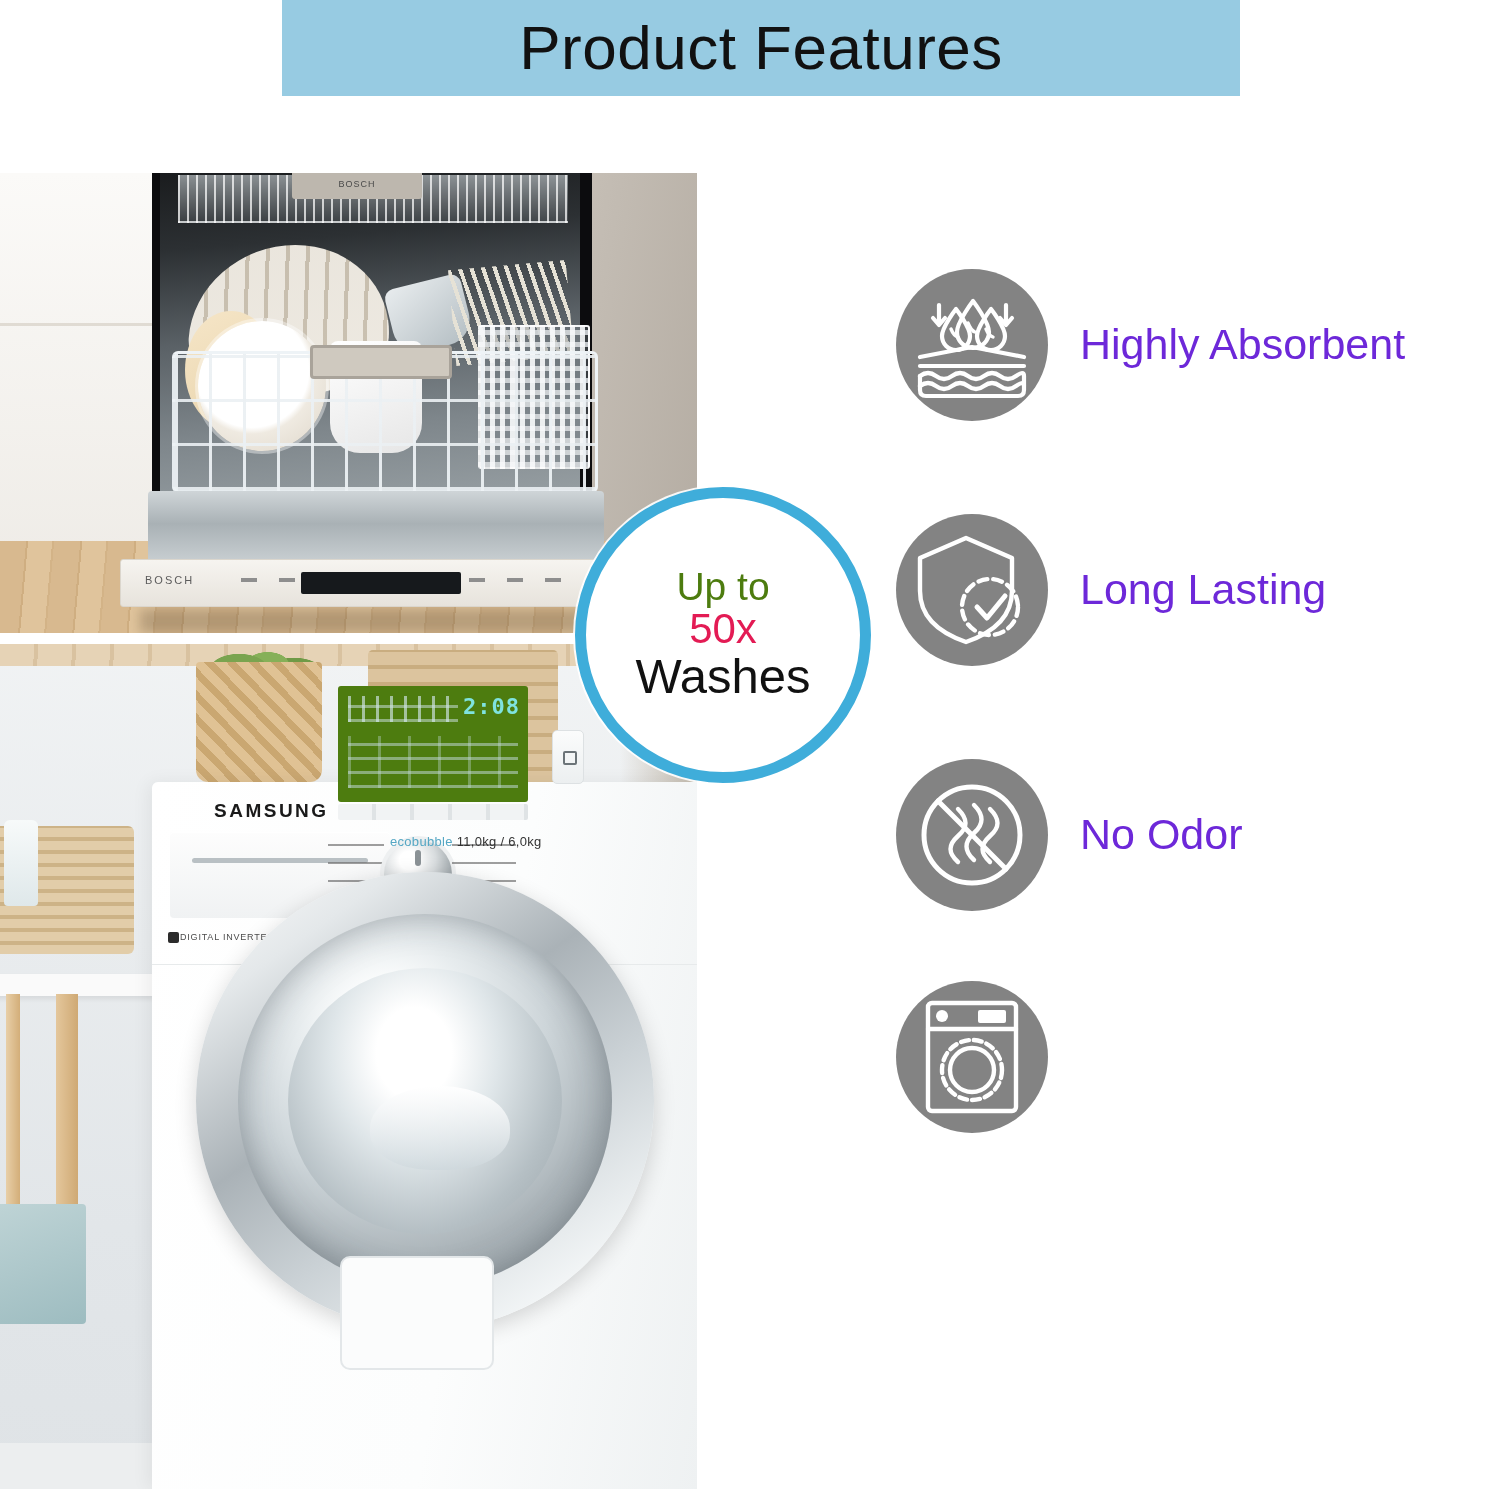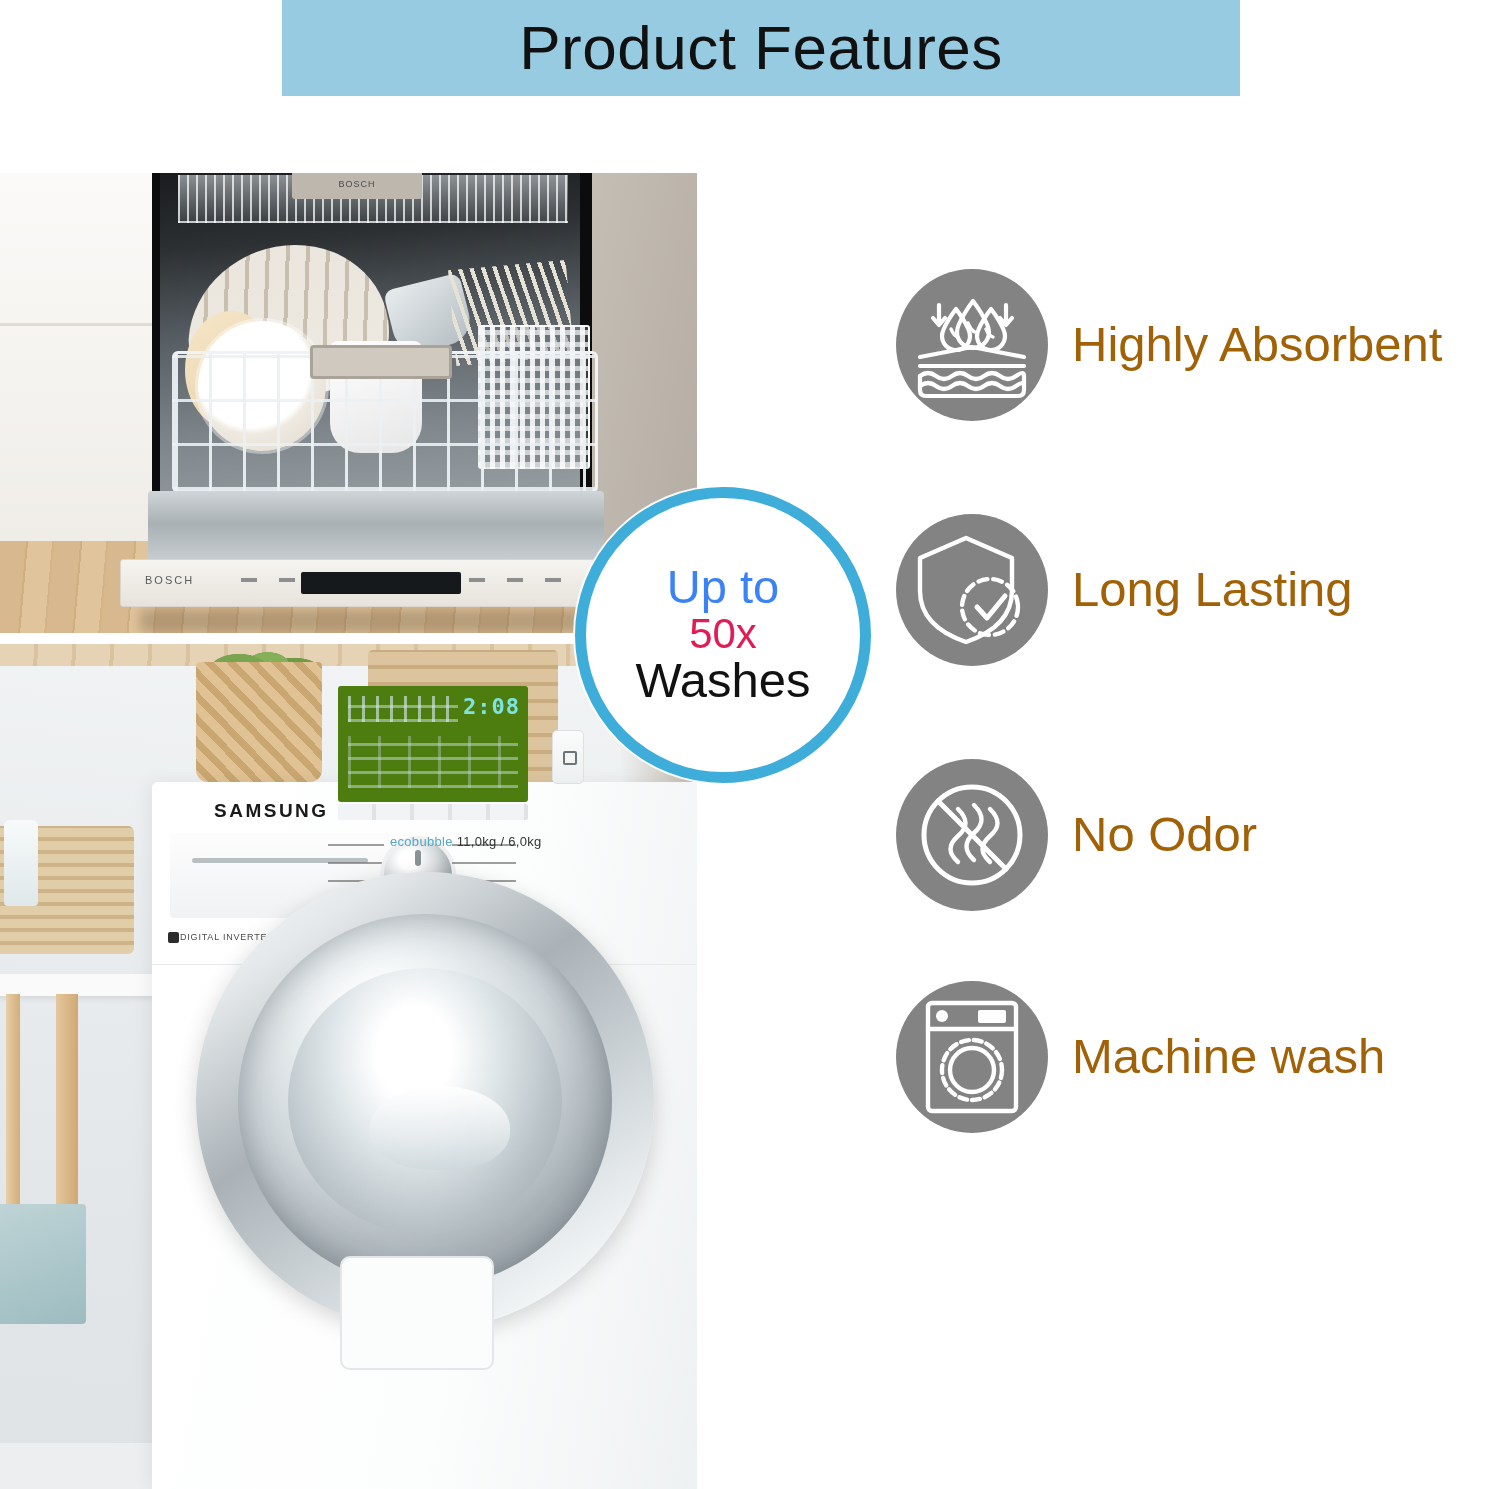--- a/index.html
+++ b/index.html
@@ -138,31 +138,31 @@
   .wm-floor{position:absolute;left:0;bottom:0;width:152px;height:46px;background:#eceeef;}
   .wm-rightwall{position:absolute;left:620px;top:0;width:80px;height:100%;background:linear-gradient(90deg,rgba(210,200,186,.0),rgba(176,163,144,.75));}
 
   
   .badge{
     position:absolute;left:575px;top:487px;width:296px;height:296px;border-radius:50%;
     background:#ffffff;border:11px solid #3fadda;box-sizing:border-box;
     display:flex;flex-direction:column;align-items:center;justify-content:center;
     box-shadow:0 0 0 2px rgba(255,255,255,.9);
   }
-  .badge-l1{font-size:47px;color:#3b82f6;line-height:1.04;}
+  .badge-l1{font-size:39px;color:#4d7c0f;line-height:1.04;}
   .badge-l2{font-size:42px;color:#e31b54;line-height:1.04;}
   .badge-l3{font-size:49px;color:#111;line-height:1.06;}
 
   
   .features{position:absolute;left:896px;top:222px;width:604px;}
   .feature{position:relative;height:245px;display:flex;align-items:center;}
   .feature:last-child{height:200px;}
   .ficon{width:152px;height:152px;border-radius:50%;background:#838383;flex:0 0 152px;position:relative;}
   .ficon svg{position:absolute;left:0;top:0;width:152px;height:152px;}
-  .flabel{margin-left:24px;font-size:49px;color:#a16207;line-height:1.05;white-space:nowrap;}
+  .flabel{margin-left:32px;font-size:43px;color:#6d28d9;line-height:1.05;white-space:nowrap;}
 </style>
 </head>
 <body>
 
 <div class="stage">
 
   <div class="banner" style="background:#97CBE2">
     <div class="banner-title">Product Features</div>
   </div>
 
@@ -299,17 +299,16 @@
       <div class="ficon">
         <svg viewBox="0 0 152 152" fill="none" stroke="#ffffff" stroke-width="4.4" stroke-linecap="round" stroke-linejoin="round">
           <rect x="32" y="22" width="88" height="108" rx="4"></rect>
           <path d="M32 48 h88"></path>
           <circle cx="46" cy="35" r="6" fill="#ffffff" stroke="none"></circle>
           <rect x="82" y="29" width="28" height="13" rx="2" fill="#ffffff" stroke="none"></rect>
           <circle cx="76" cy="89" r="30" stroke-dasharray="8 5"></circle>
           <circle cx="76" cy="89" r="22"></circle>
         </svg>
       </div>
-      <div class="flabel">Machine wash</div>
     </div>
 
   </div>
 </div>
 
 </body></html>

